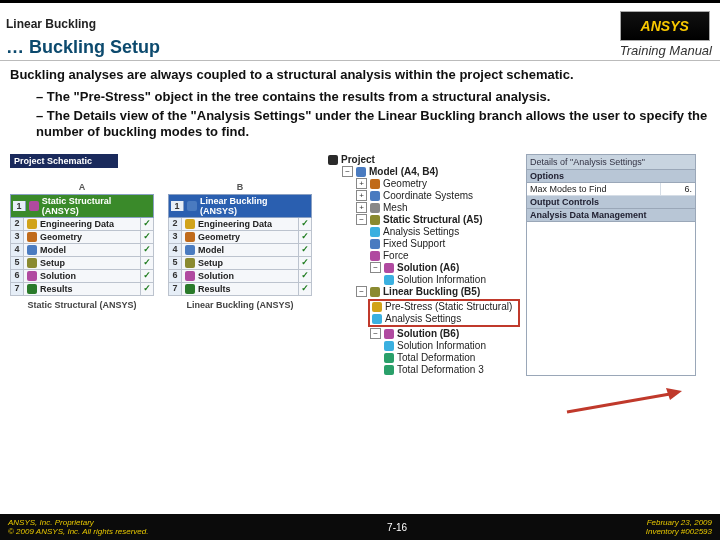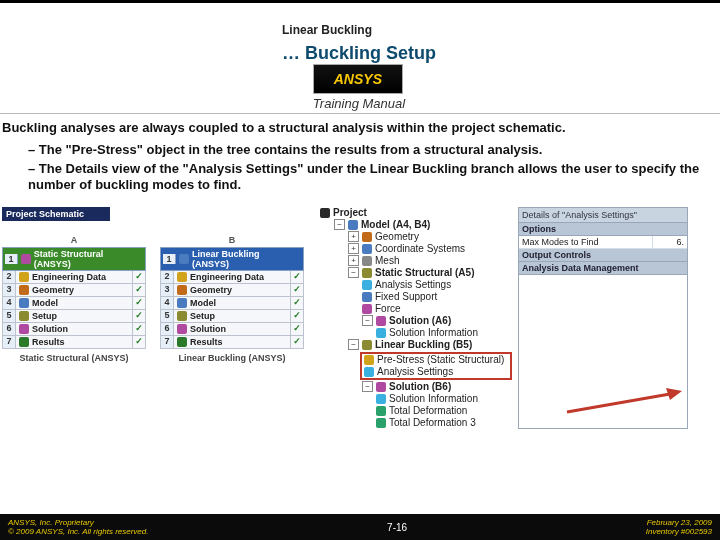--- a/index.html
+++ b/index.html
@@ -8,23 +8,22 @@
     background: #fff;
     width: 720px;
     height: 540px;
     position: relative;
     overflow: hidden;
   }
   .topstrip { height: 3px; background: #000; }
   .header {
     display: flex;
     justify-content: space-between;
-    align-items: center;
-    padding: 20px 8px 0 6px;
-    flex-direction: column;
+    align-items: flex-end;
+    padding: 8px 8px 0 6px;
   }
   .title1 { font-weight: bold; font-size: 12px; color: #222; }
   .title2 { font-weight: bold; font-size: 18px; color: #0c4a6e; margin-top: 6px; }
   .logo {
     width: 88px; height: 28px;
     background: linear-gradient(#111,#000);
     border: 1px solid #aaa;
     display: flex; align-items: center; justify-content: center;
     color: #f8c800; font-weight: bold; font-size: 14px; font-style: italic;
     position: relative;
@@ -32,20 +31,21 @@
   .training {
     font-style: italic; font-size: 13px; color: #333;
     text-align: right; margin-top: 2px;
   }
   .hr { height: 1px; background: #bbb; margin: 2px 0 6px 0;}
   .body {
     padding: 0 0;
     font-size: 13px;
     color: #111;
     font-weight: bold;
+    margin-left: 8px;
   }
   .intro { margin: 6px 0 6px 2px; line-height: 1.25;}
   ul.dash {
     margin: 4px 0 0 28px;
     padding: 0;
     list-style: none;
   }
   ul.dash li::before {
     content: "– ";
   }

